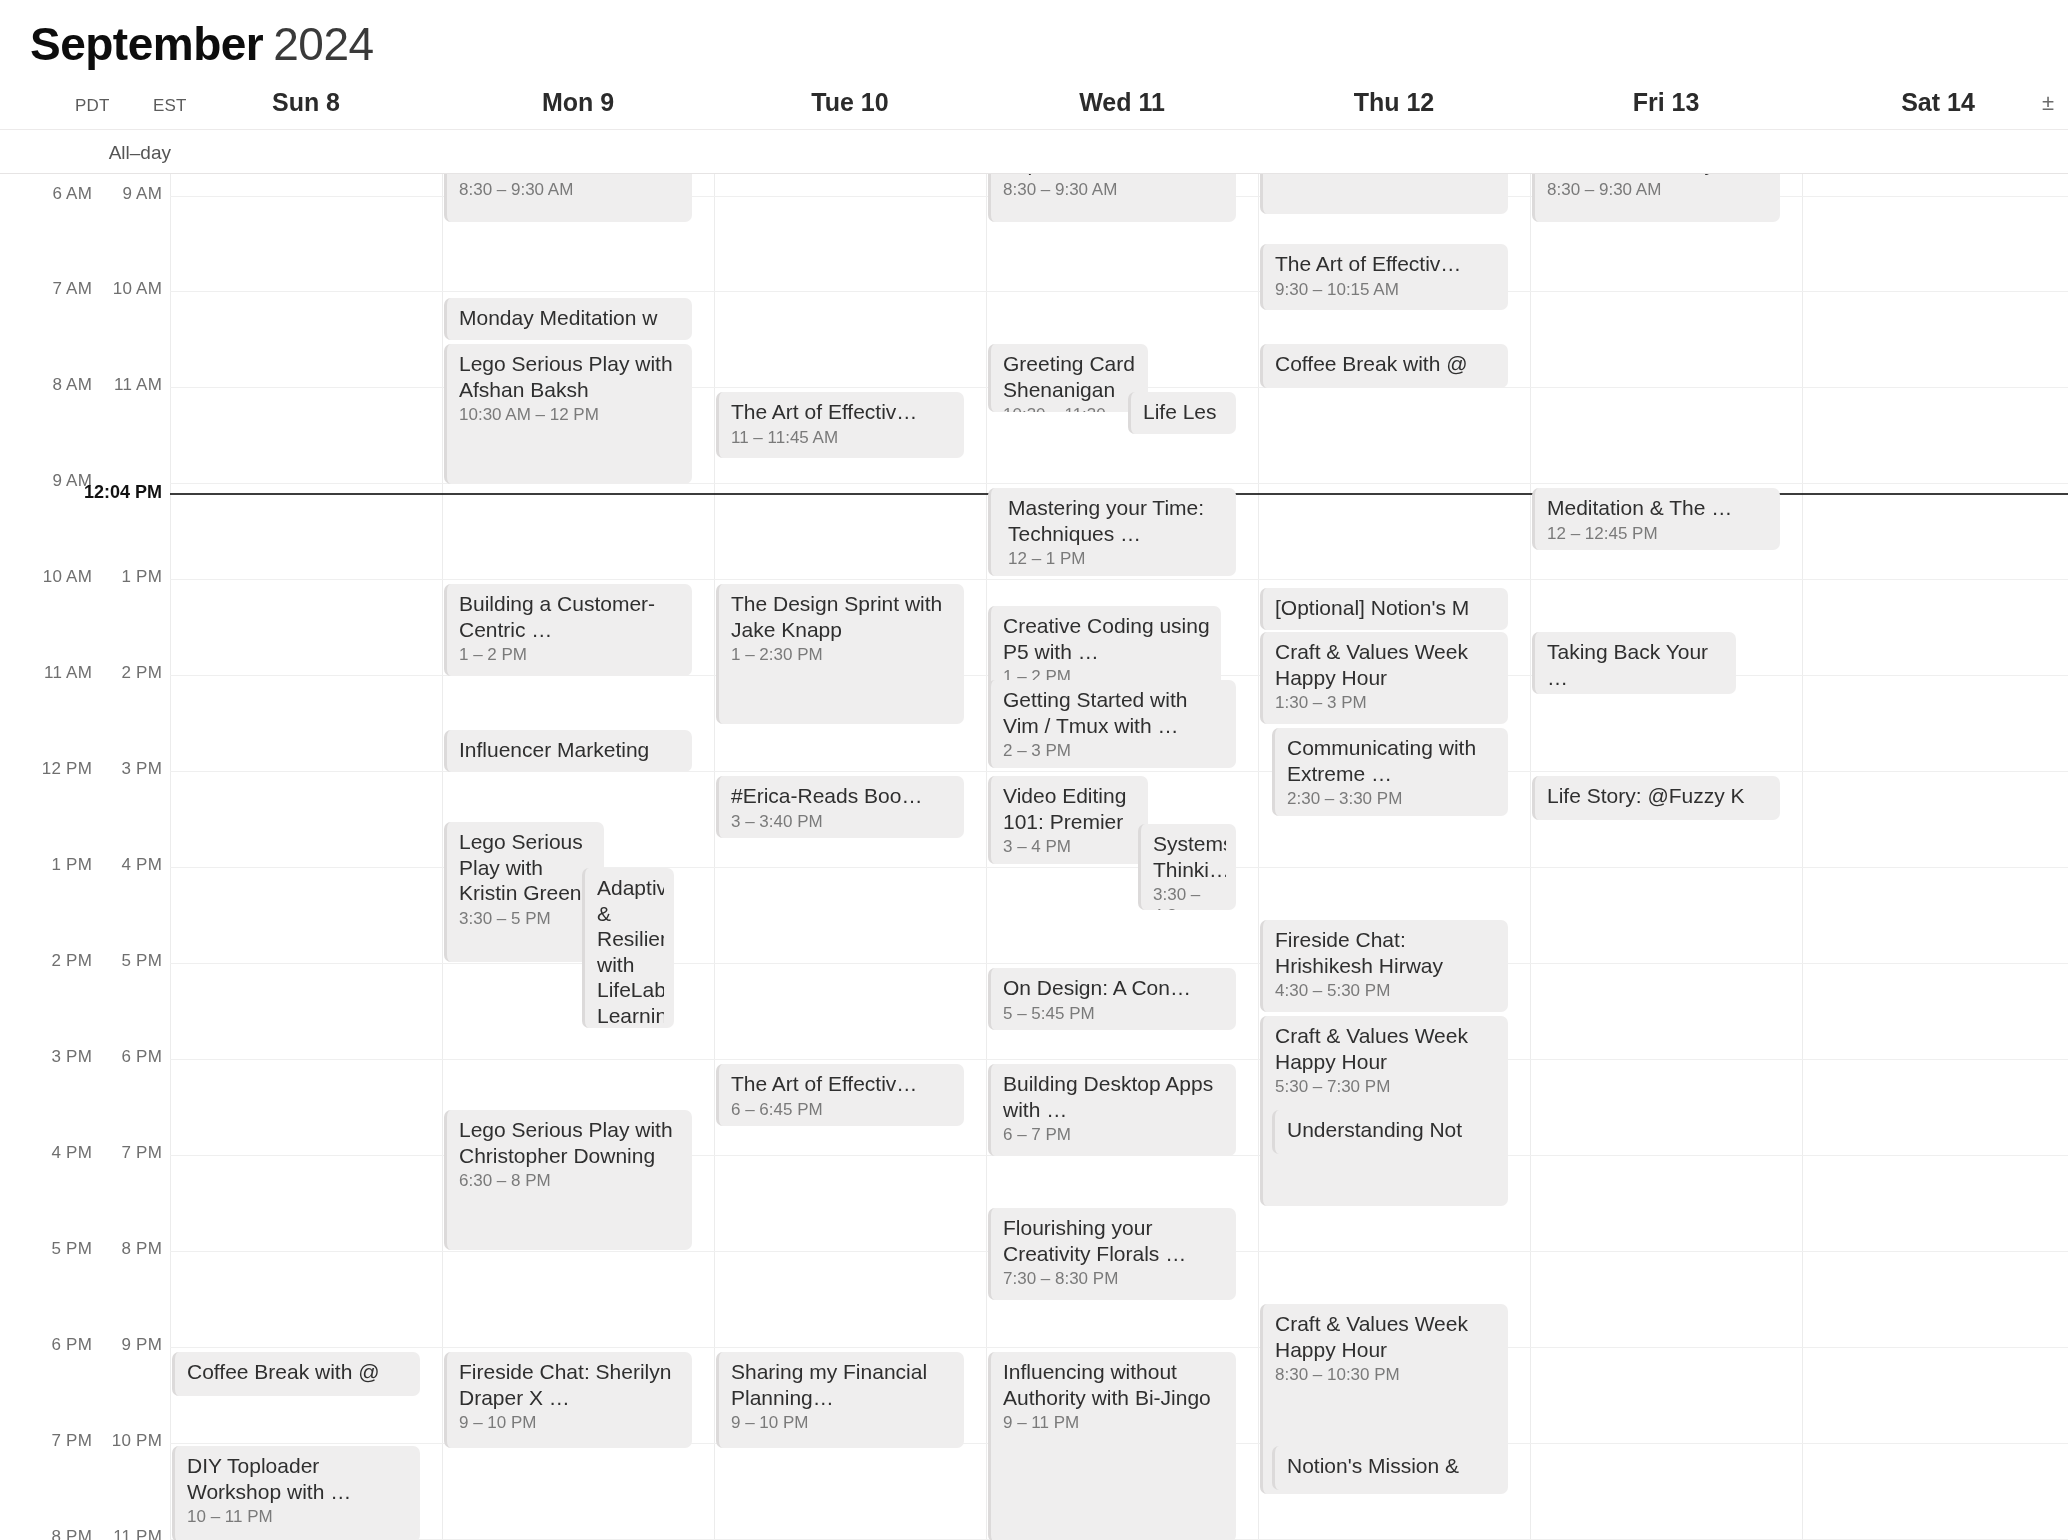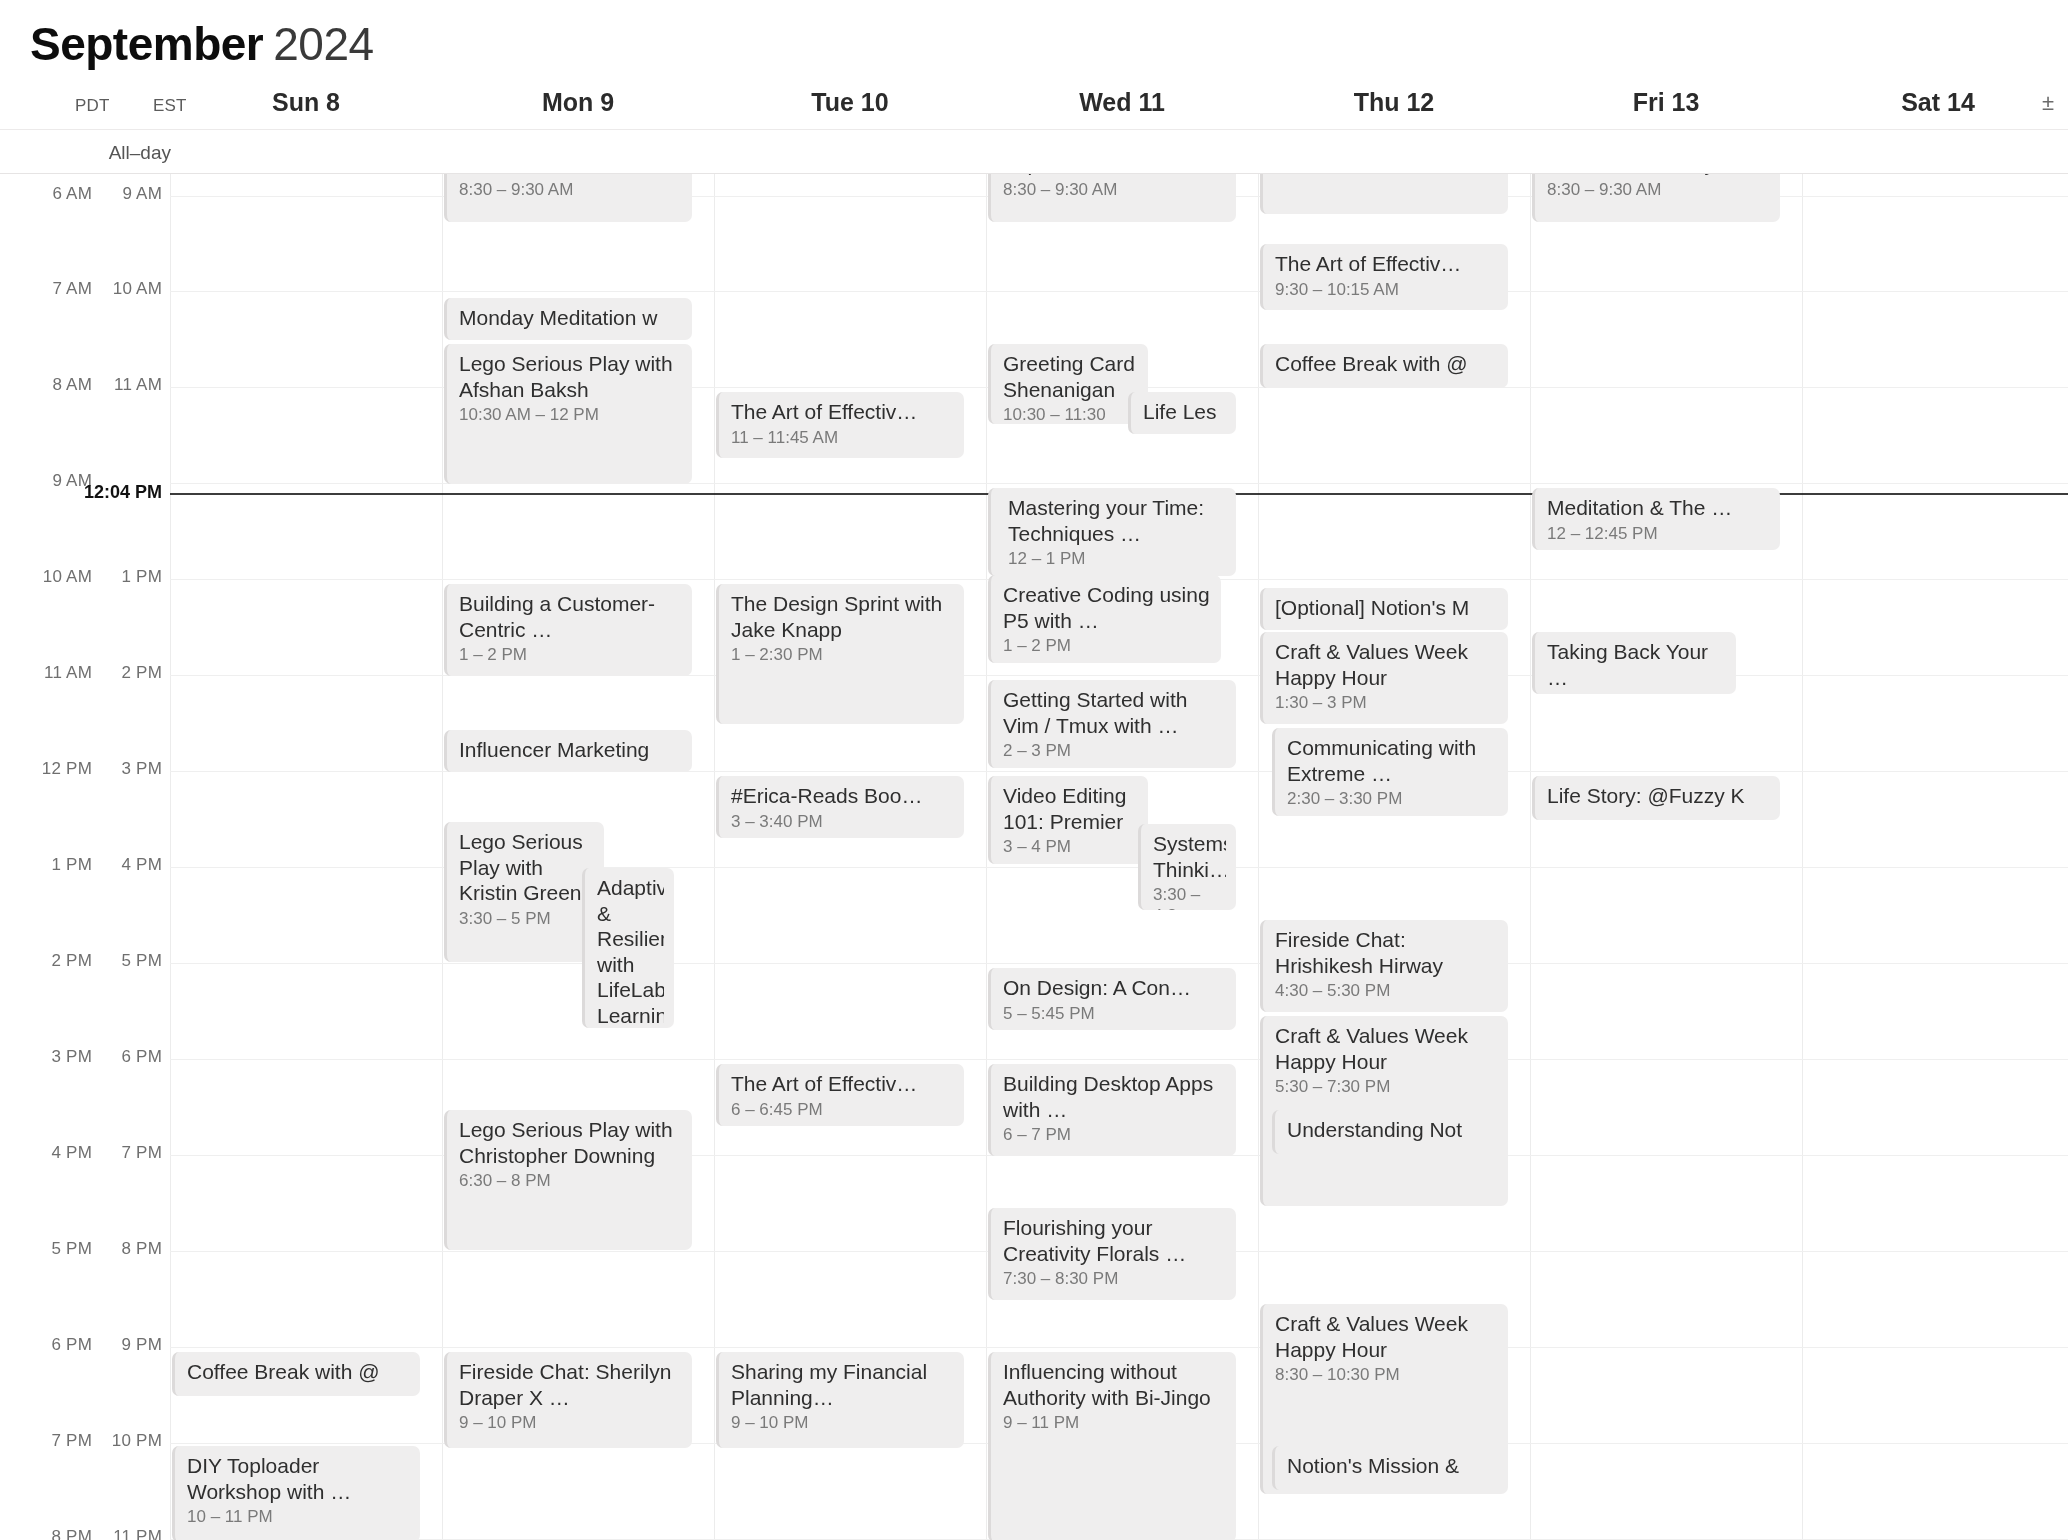--- a/index.html
+++ b/index.html
@@ -313,32 +313,32 @@
     </div>
     <div class="event" style="left:716px; top:1178px; width:248px; height:96px;">
       <span class="etitle">Sharing my Financial Planning…</span>
       <span class="etime">9 – 10 PM</span>
     </div>
 
     <div class="event" style="left:988px; top:-30px; width:248px; height:78px;">
       <span class="etitle">Experience with …</span>
       <span class="etime">8:30 – 9:30 AM</span>
     </div>
-    <div class="event" style="left:988px; top:170px; width:160px; height:80px;">
+    <div class="event" style="left:988px; top:170px; width:160px; height:68px;">
       <span class="etitle">Greeting Card Shenanigan</span>
       <span class="etime">10:30 – 11:30</span>
     </div>
     <div class="event nowrap" style="left:1128px; top:218px; width:108px; height:42px;">
       <span class="etitle">Life Les</span>
     </div>
     <div class="event" style="left:988px; top:314px; width:248px; height:88px;padding-left:17px;">
       <span class="etitle">Mastering your Time: Techniques …</span>
       <span class="etime">12 – 1 PM</span>
     </div>
-    <div class="event" style="left:988px; top:401px; width:233px; height:88px;">
+    <div class="event" style="left:988px; top:432px; width:233px; height:88px;">
       <span class="etitle">Creative Coding using P5 with …</span>
       <span class="etime">1 – 2 PM</span>
     </div>
     <div class="event" style="left:988px; top:506px; width:248px; height:88px;">
       <span class="etitle">Getting Started with Vim / Tmux with …</span>
       <span class="etime">2 – 3 PM</span>
     </div>
     <div class="event" style="left:988px; top:602px; width:160px; height:88px;">
       <span class="etitle">Video Editing 101: Premier</span>
       <span class="etime">3 – 4 PM</span>

